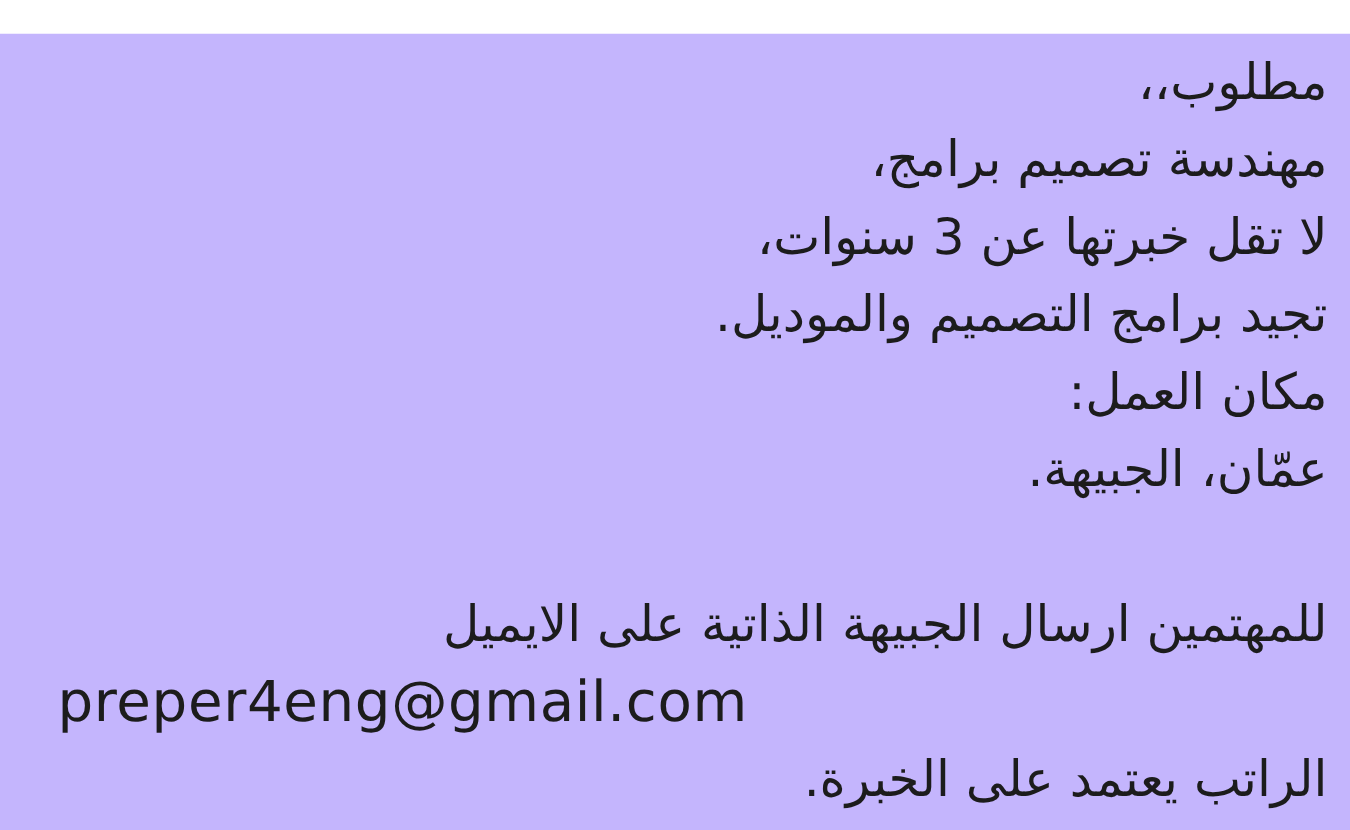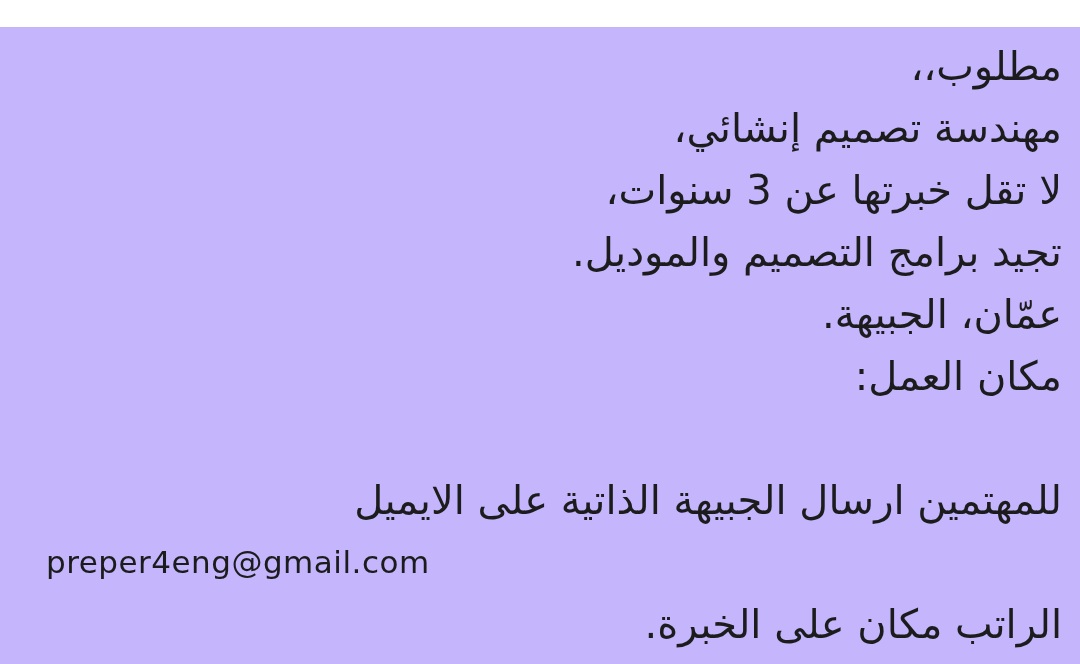--- a/index.html
+++ b/index.html
@@ -29,34 +29,34 @@
     line-height: 62px;
     height: 62px;
     text-align: right;
     direction: rtl;
     unicode-bidi: plaintext;
     white-space: nowrap;
   }
   .line.en {
     direction: ltr;
     text-align: left;
-    font-size: 31px;
+    font-size: 45px;
     letter-spacing: 0.5px;
   }
   .line.spacer {
     height: 62px;
   }
 </style>
 </head>
 <body>
 
 <div class="page">
   <div class="line ar">مطلوب،،</div>
-  <div class="line ar">مهندسة تصميم إنشائي،</div>
+  <div class="line ar">مهندسة تصميم برامج،</div>
   <div class="line ar">لا تقل خبرتها عن 3 سنوات،</div>
   <div class="line ar">تجيد برامج التصميم والموديل.</div>
+  <div class="line ar">مكان العمل:</div>
   <div class="line ar">عمّان، الجبيهة.</div>
-  <div class="line ar">مكان العمل:</div>
   <div class="line spacer"></div>
   <div class="line ar">للمهتمين ارسال الجبيهة الذاتية على الايميل</div>
   <div class="line en">preper4eng@gmail.com</div>
-  <div class="line ar">الراتب مكان على الخبرة.</div>
+  <div class="line ar">الراتب يعتمد على الخبرة.</div>
 </div>
 
 </body></html>

